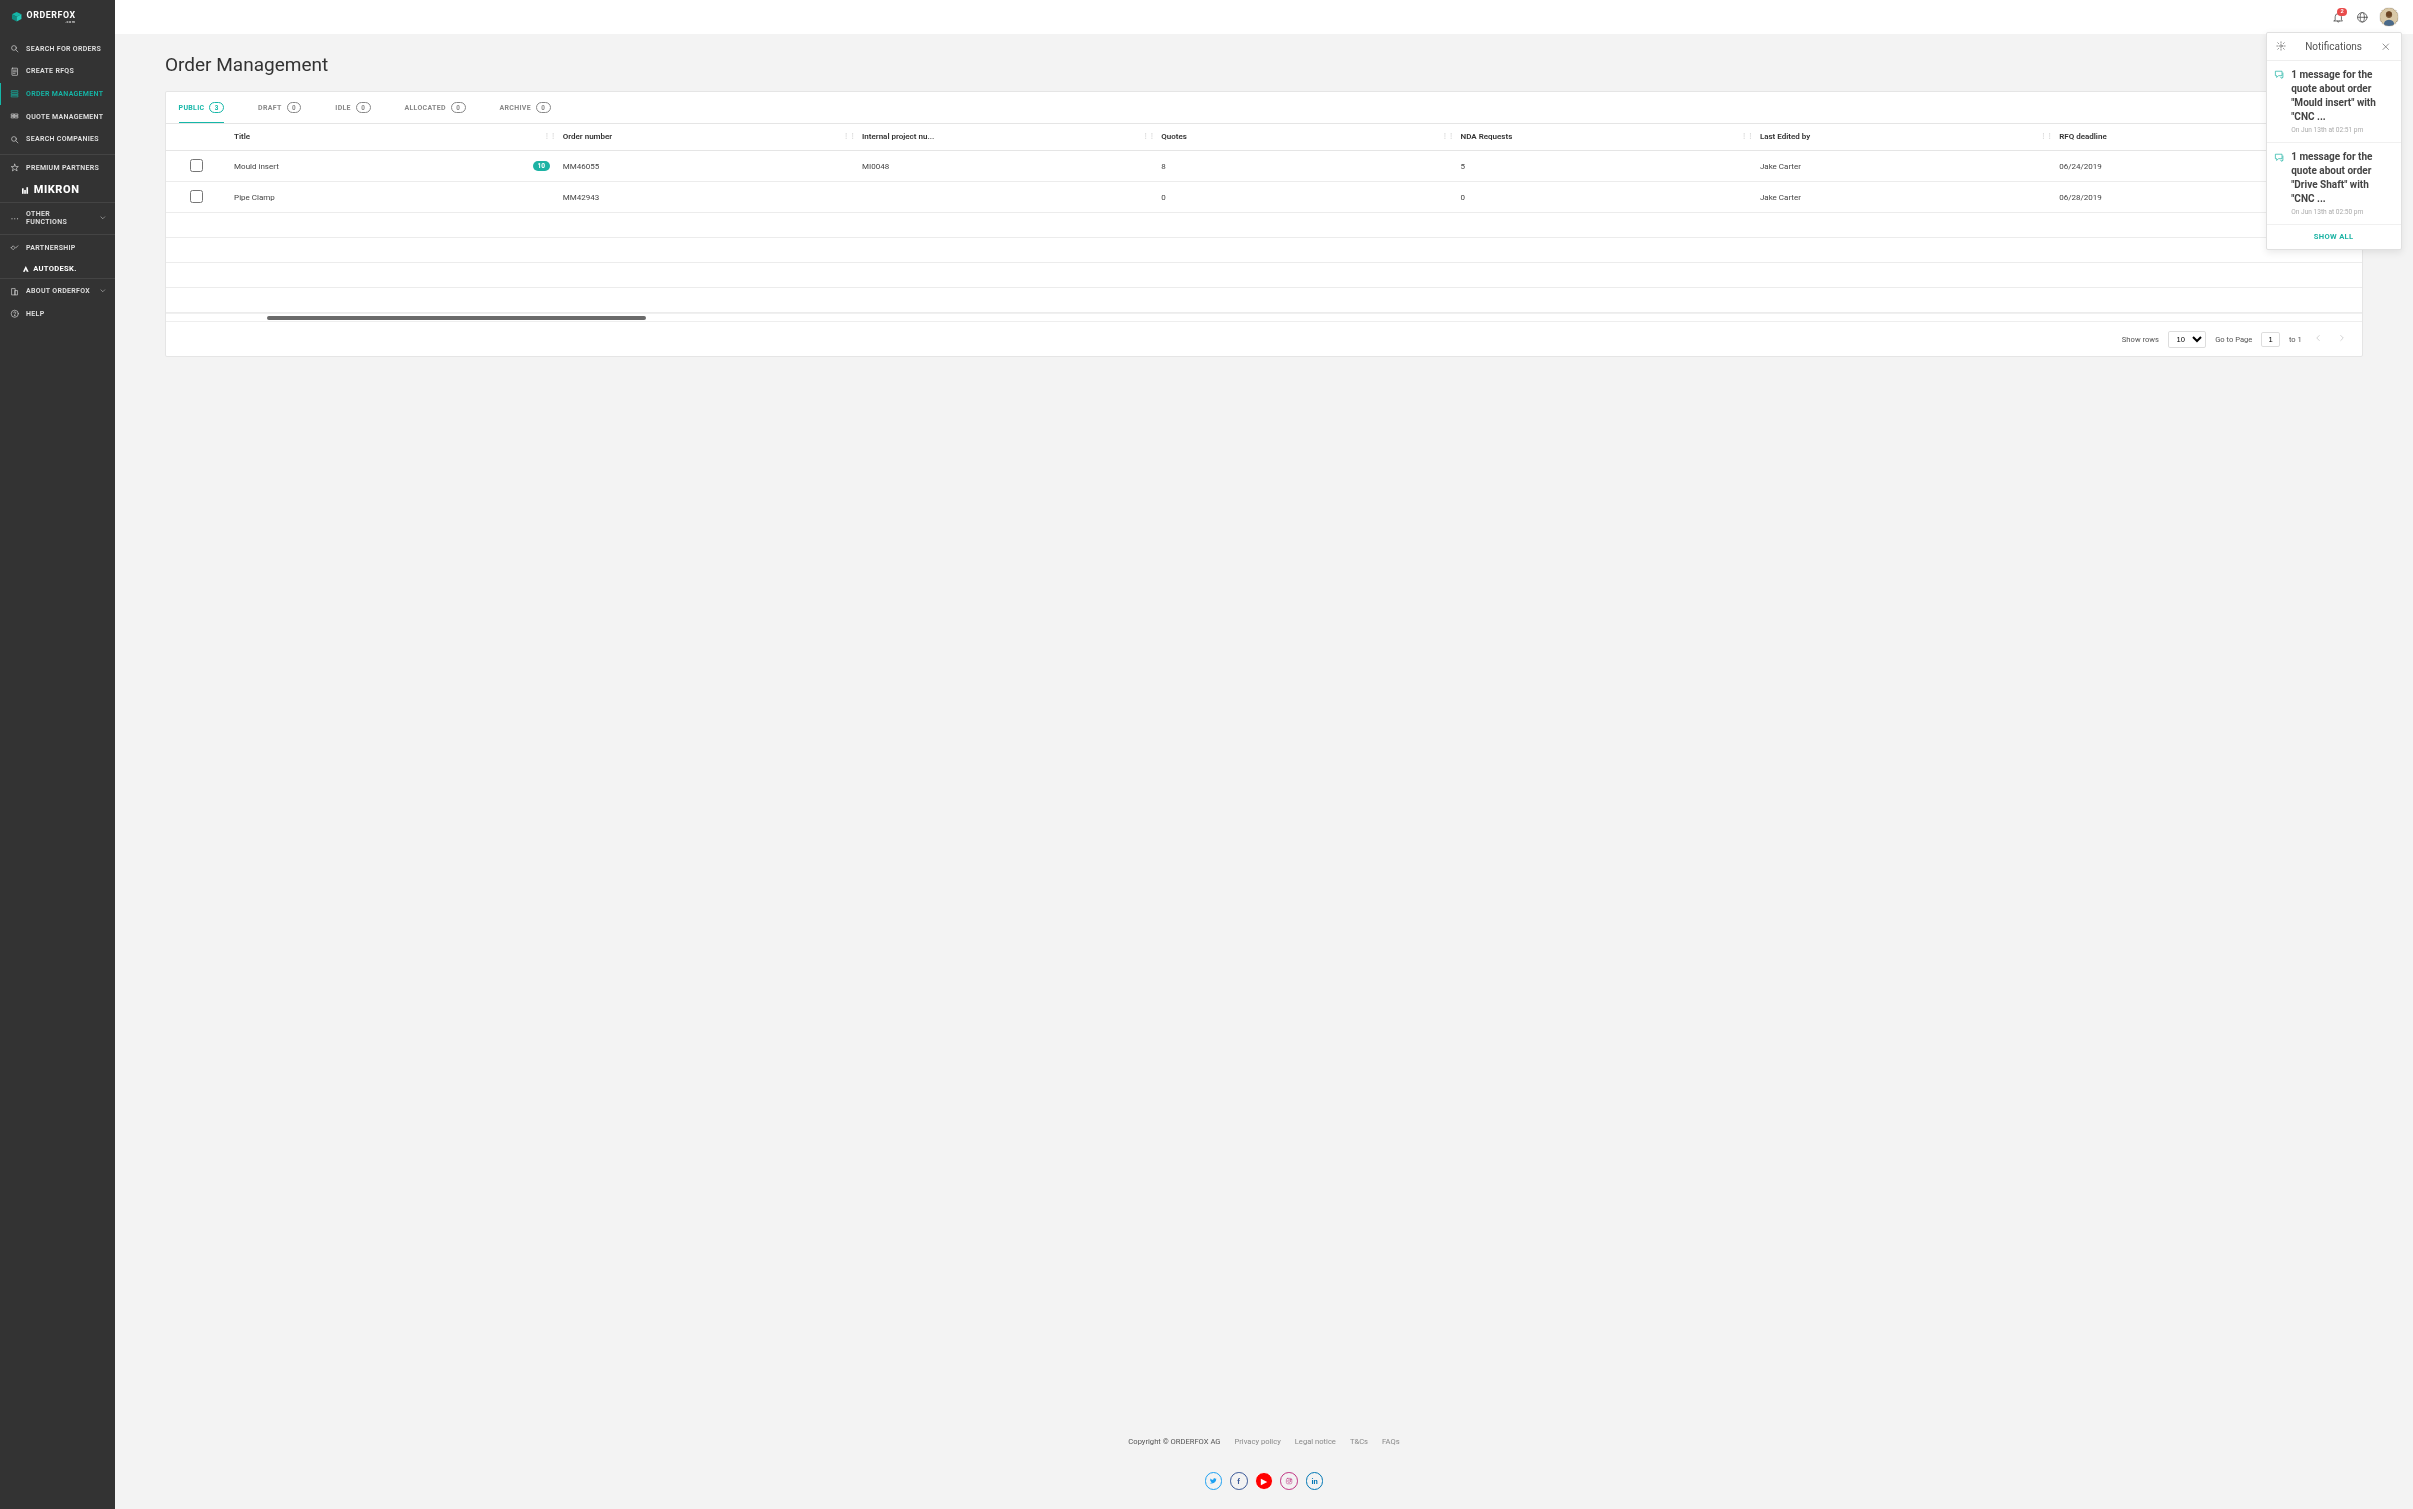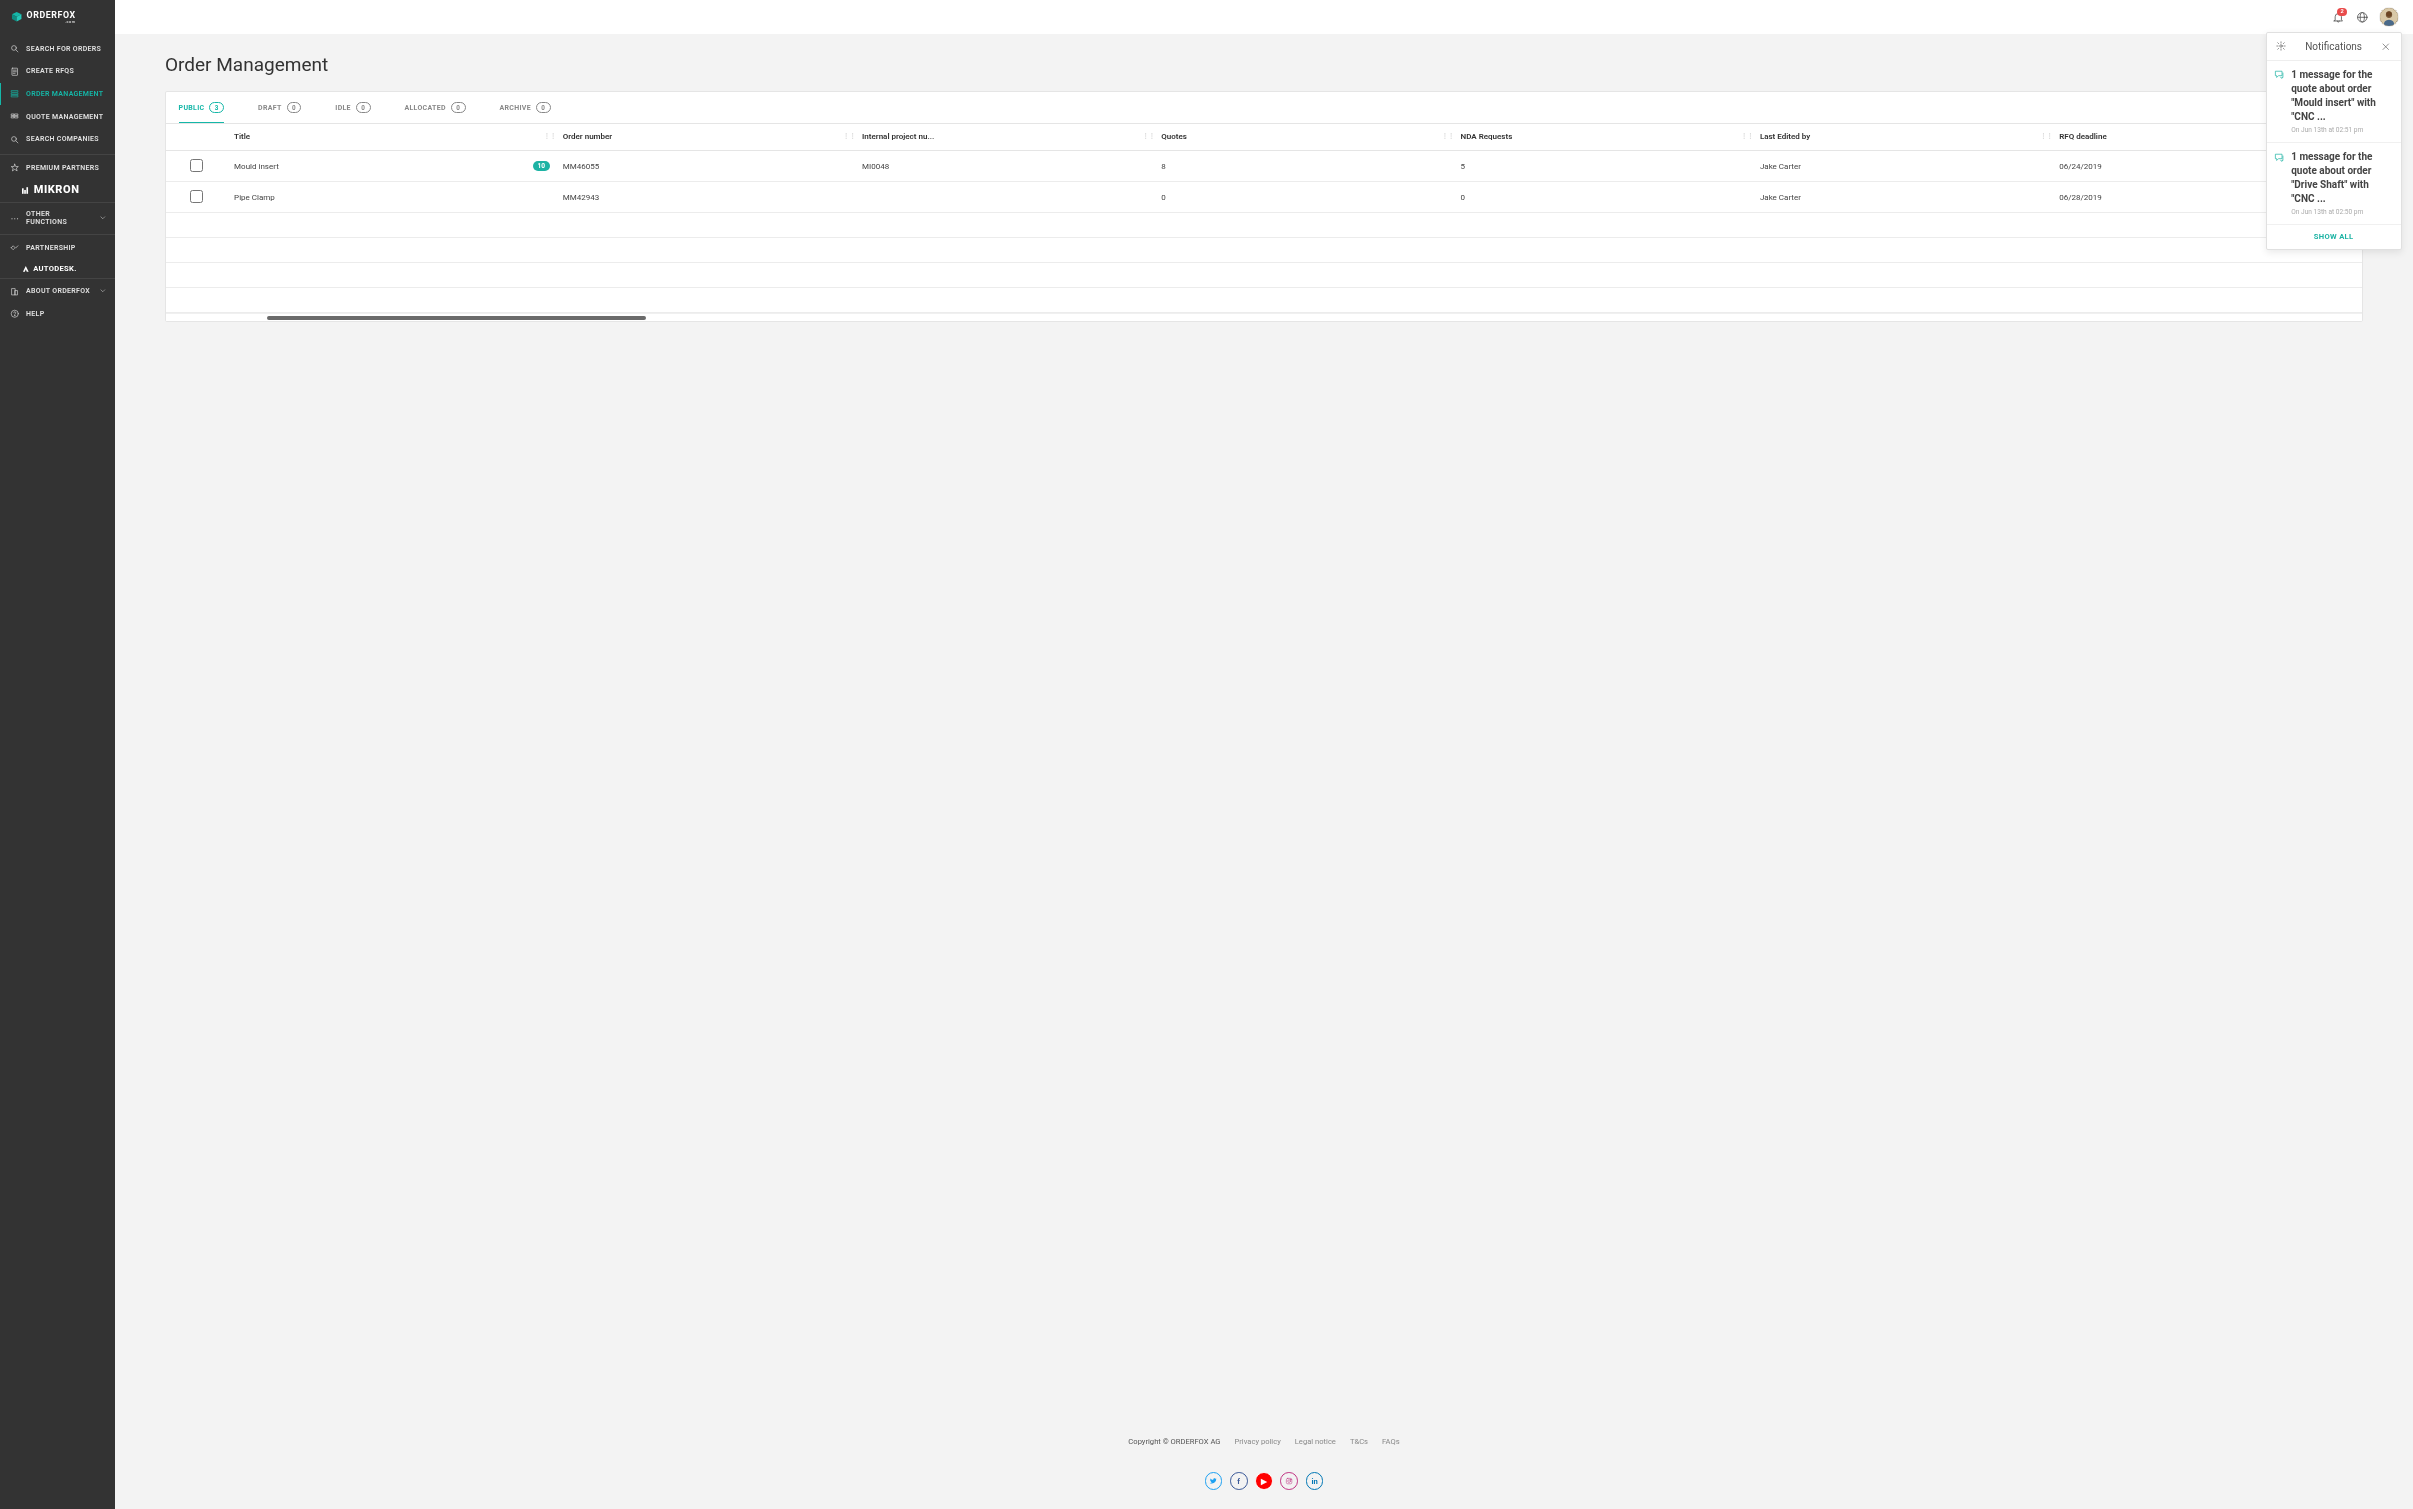--- a/index.html
+++ b/index.html
@@ -602,20 +602,35 @@
             <tr class="empty">
               <td colspan="9"></td>
             </tr>
           </tbody>
       </table>
 
       <div class="hscroll-track">
         <div class="hscroll-thumb"></div>
       </div>
 
+      <div class="pager">
+        <span>Show rows</span>
+        <select>
+          <option>10</option>
+        </select>
+        <span>Go to Page</span>
+        <input value="1" style="">
+        <span>to 1</span>
+        <span class="arrw"><svg class="stroke-ic" viewBox="0 0 24 24" width="10" height="10">
+              <polyline points="15,6 9,12 15,18"></polyline>
+            </svg></span>
+        <span class="arrw"><svg class="stroke-ic" viewBox="0 0 24 24" width="10" height="10">
+              <polyline points="9,6 15,12 9,18"></polyline>
+            </svg></span>
+      </div>
     </div>
 
     <footer class="footer">
       <div class="links">
         <span style="color:#555">Copyright © ORDERFOX AG</span>
         <a>Privacy policy</a>
         <a>Legal notice</a>
         <a>T&amp;Cs</a>
         <a>FAQs</a>
       </div>

